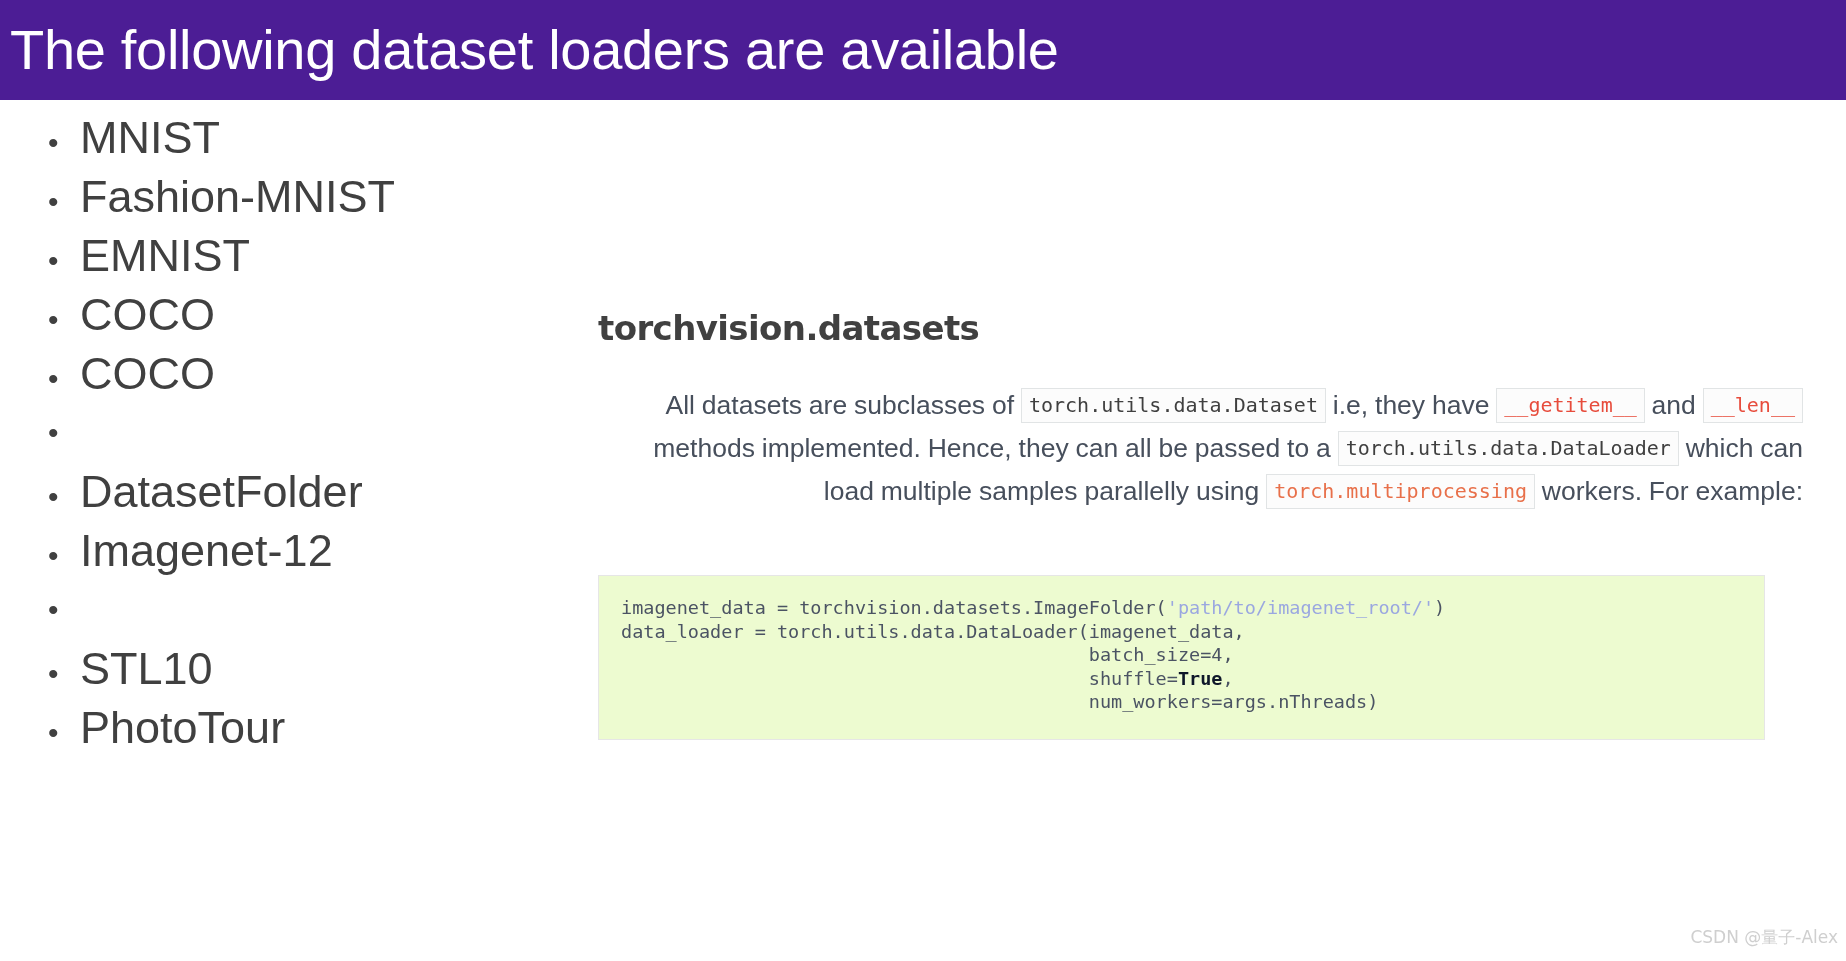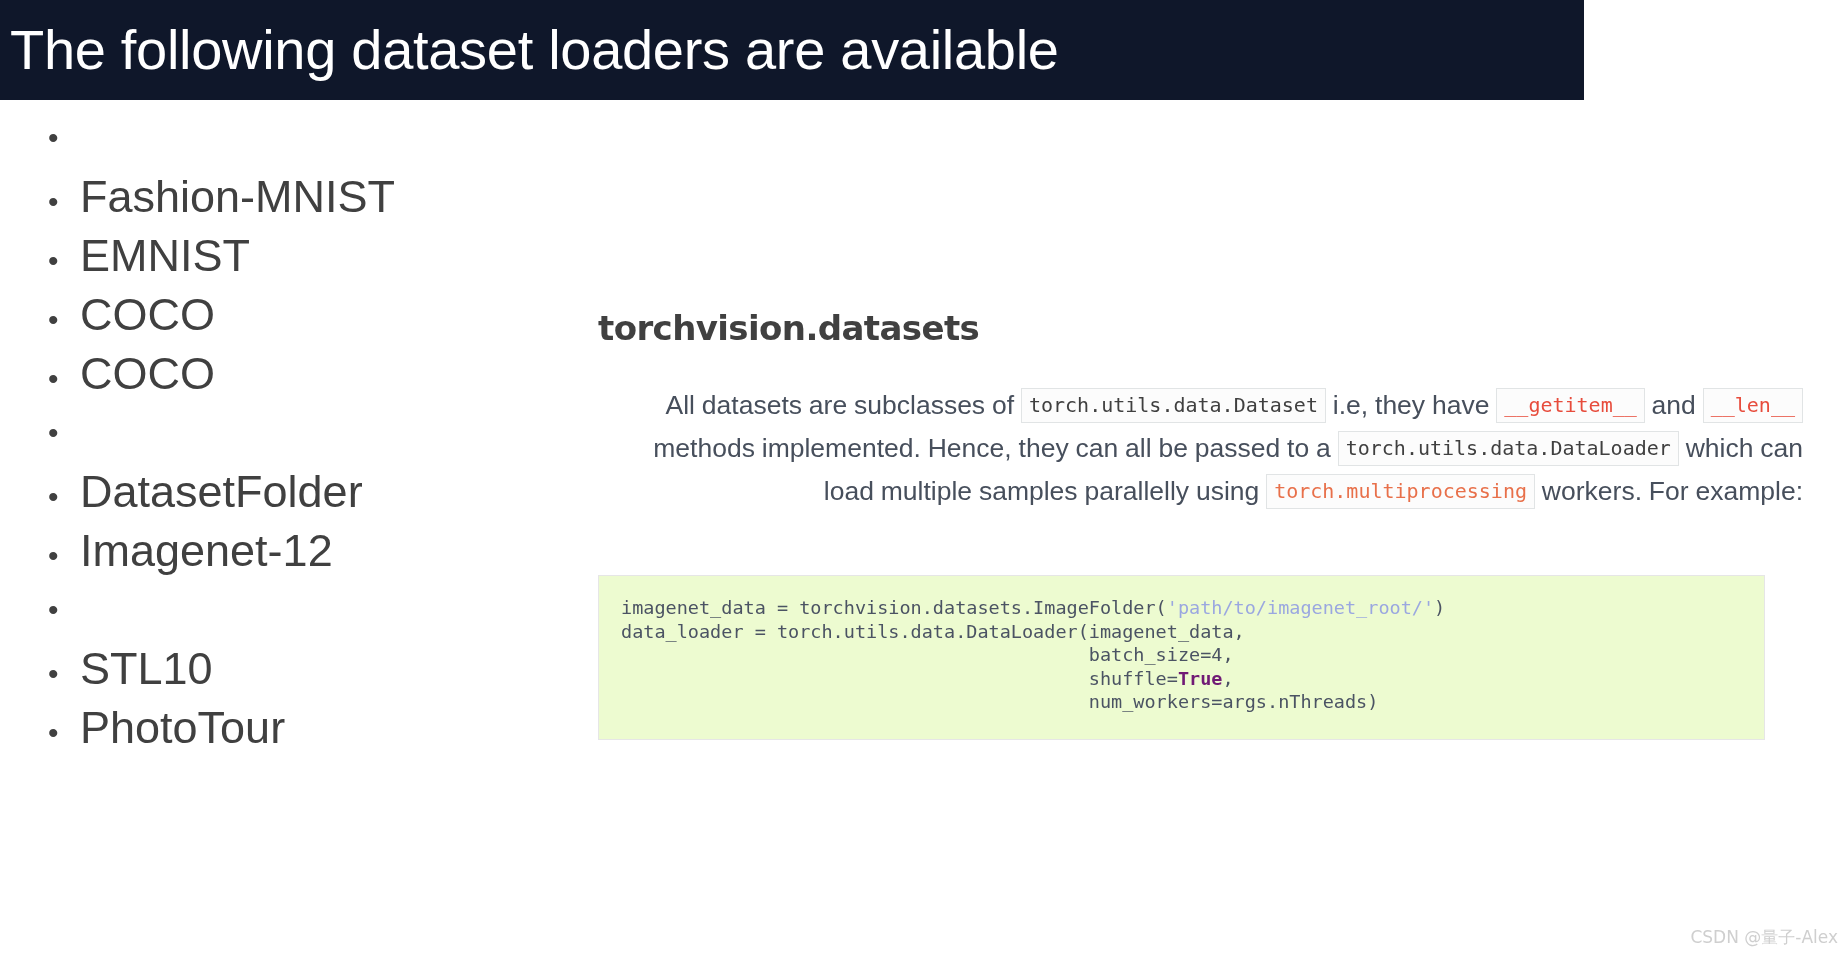--- a/index.html
+++ b/index.html
@@ -13,23 +13,23 @@
     position: relative;
     overflow: hidden;
     font-family: "Liberation Sans", sans-serif;
   }
 
   
   #title-bar {
     position: absolute;
     left: 0;
     top: 0;
-    width: 1584px;
+    width: 1846px;
     height: 100px;
-    background: #0f172a;
+    background: #4c1d95;
     box-sizing: border-box;
   }
   #title-text {
     position: absolute;
     left: 10px;
     top: 3px;
     font-size: 56px;
     line-height: 94px;
     color: #ffffff;
     font-weight: 400;
@@ -127,21 +127,21 @@
     box-sizing: border-box;
     padding: 20px 0 0 22px;
     font-family: "DejaVu Sans Mono", monospace;
     font-size: 18.5px;
     line-height: 23.5px;
     color: #4b5363;
     white-space: pre;
     overflow: hidden;
   }
   .tok-str { color: #9aa7e0; }
-  .tok-kw  { color: #701a75; font-weight: bold; }
+  .tok-kw  { color: #0f172a; font-weight: bold; }
 
   
   #watermark {
     position: absolute;
     right: 8px;
     bottom: 12px;
     font-size: 17px;
     color: #cfcfcf;
     white-space: nowrap;
     font-family: "DejaVu Sans", sans-serif;
@@ -150,20 +150,21 @@
 </head>
 <body>
 
 <div id="title-bar">
   <div id="title-text">The following dataset loaders are available</div>
 </div>
 
 <ul id="bullet-list">
   <li class="bullet-row">
     <span class="bullet-dot">•</span>
+    <span class="bullet-label">MNIST</span>
   </li>
   <li class="bullet-row">
     <span class="bullet-dot">•</span>
     <span class="bullet-label">Fashion-MNIST</span>
   </li>
   <li class="bullet-row">
     <span class="bullet-dot">•</span>
     <span class="bullet-label">EMNIST</span>
   </li>
   <li class="bullet-row">

